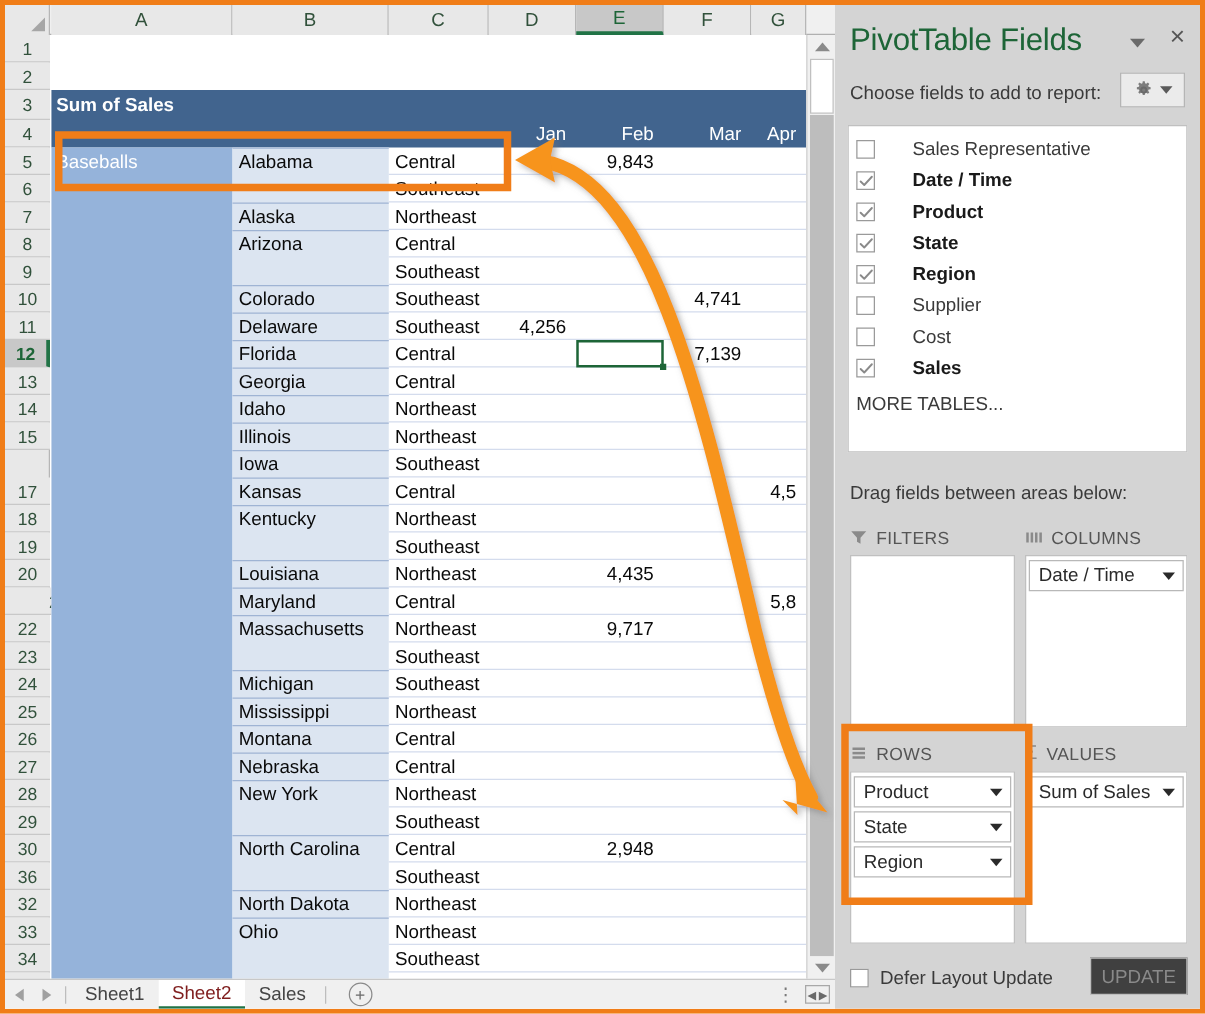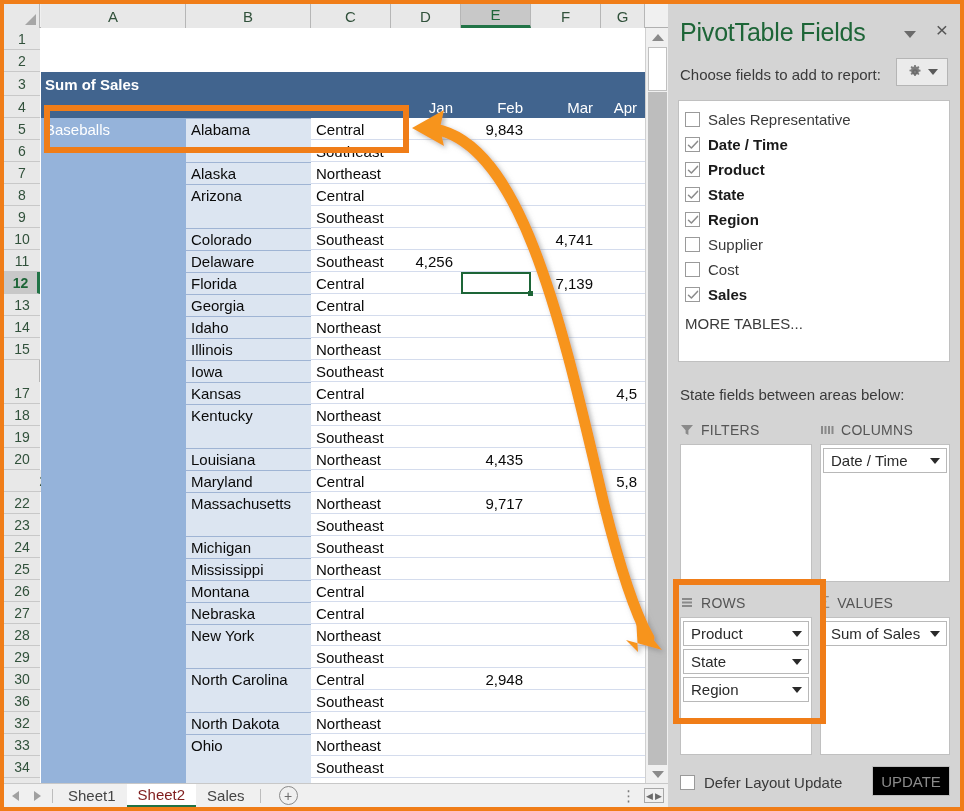--- a/index.html
+++ b/index.html
@@ -251,21 +251,21 @@
 
   #field-list {
     position: absolute; left: 10px; top: 96px;
     width: 272px; height: 262px;
     background: #ffffff; border: 1px solid #c0c0c0;
     padding-top: 6px;
   }
   .field-row {
     display: flex; align-items: center;
     height: 25px; padding-left: 6px;
-    font-size: 15px; color: #3a3a3a;
+    font-size: 15px; color: #3a3a3a; gap: 22px;
   }
   .field-row.checked { color: #1a1a1a; font-weight: bold; }
   .cbox {
     width: 15px; height: 15px;
     border: 1px solid #9a9a9a; background: #ffffff;
     margin-right: 8px; flex: none;
     display: flex; align-items: center; justify-content: center;
   }
   .cbox svg { display:block; }
   #more-tables {
@@ -307,21 +307,21 @@
     font-size: 15px; color: #3a3a3a;
   }
   #defer-cb {
     width: 15px; height: 15px;
     border: 1px solid #9a9a9a; background: #ffffff;
     margin-right: 9px;
   }
   #update-btn {
     position: absolute; right: 10px; top: 762px;
     width: 78px; height: 30px;
-    background: #000000; border: 1px solid #bdbdbd;
+    background: #404040; border: 1px solid #bdbdbd;
     display: flex; align-items: center; justify-content: center;
     font-size: 15px; color: #8a8a8a;
   }
 
   
   .callout {
     position: absolute;
     border: 6px solid #f07d18;
     background: transparent;
     pointer-events: none;
@@ -623,21 +623,21 @@
           <div class="cbox">
             <svg width="12" height="12" viewBox="0 0 12 12">
               <path d="M1.5 6.2 L4.4 9 L10.5 2.4" stroke="#8a8a8a" stroke-width="1.5" fill="none" stroke-linecap="round" stroke-linejoin="round"></path>
             </svg>
           </div>
           <span>Sales</span>
         </div>
         <div id="more-tables">MORE TABLES...</div>
       </div>
 
-    <div id="drag-lbl">State fields between areas below:</div>
+    <div id="drag-lbl">Drag fields between areas below:</div>
 
     <div class="area-title" style="left:12px; top:418px;">
       <span class="area-icon">
         <svg width="14" height="14" viewBox="0 0 14 14">
             <path fill="#8a8a8a" d="M1 2h12l-4.6 5.2V12L5.6 10.4V7.2z"></path>
           </svg>
       </span>
       <span>FILTERS</span>
     </div>
     <div class="dropbox" style="left:12px; top:440px; width:132px; height:138px;"></div>

